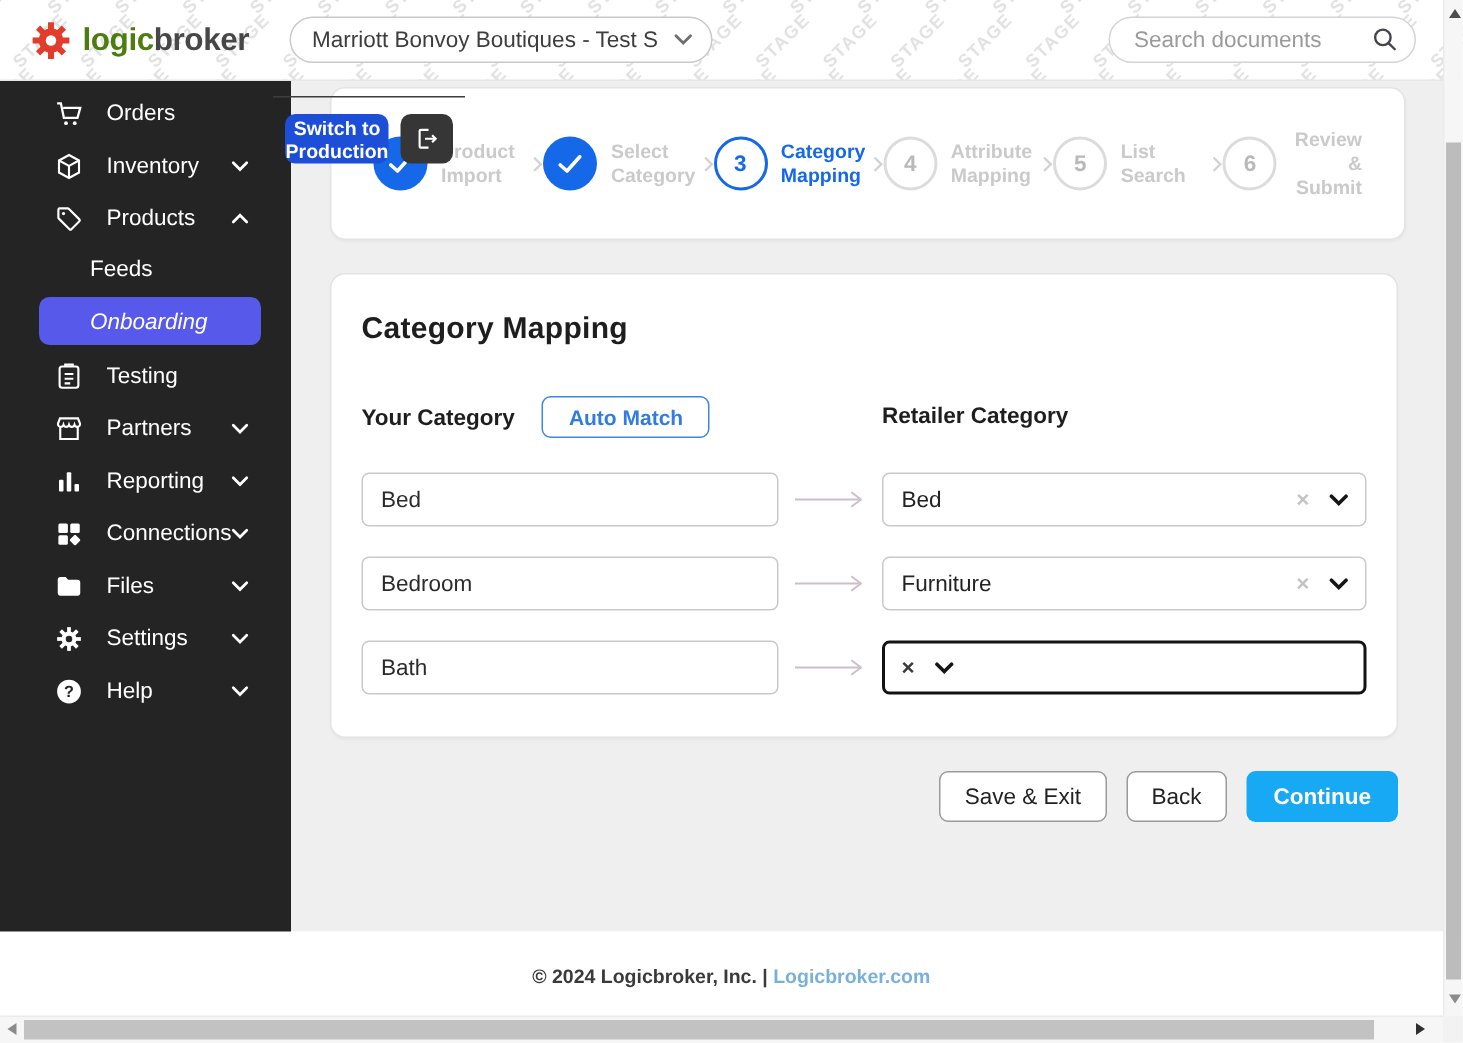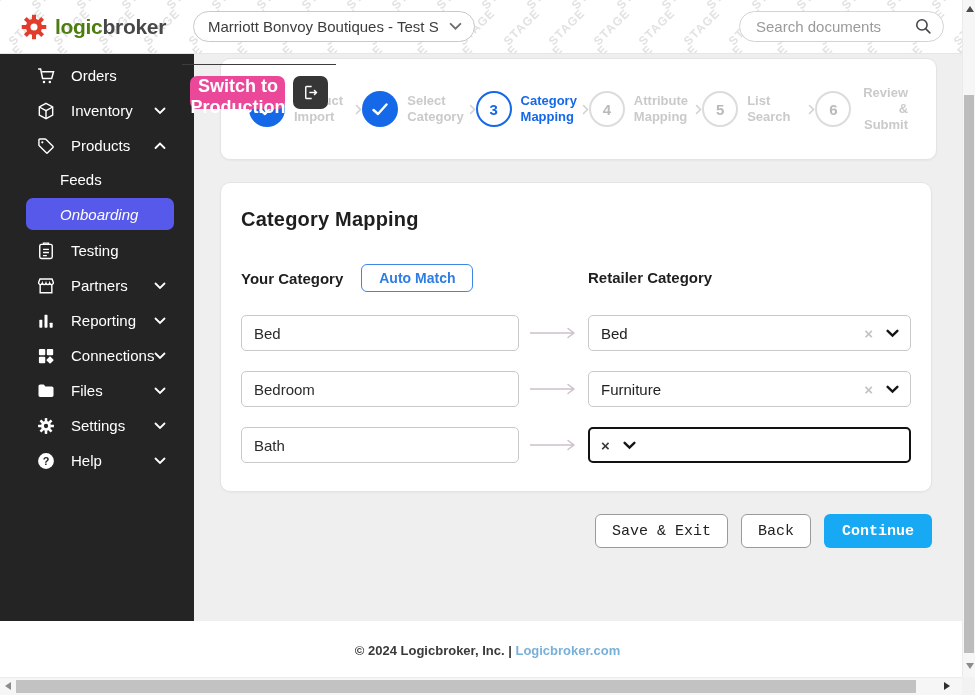--- a/index.html
+++ b/index.html
@@ -26,21 +26,21 @@
   .partial-icon { height:11px; overflow:hidden; padding-left:18px; display:flex; gap:4px; }
   .partial-icon i { width:8px; height:14px; background:#fff; border-radius:2px; display:block; margin-top:-4px; }
   .nav { margin-top:4px; }
   .nav-item { display:flex; align-items:center; height:35px; padding:0 16px 0 18px; color:#fff; font-size:15px; cursor:pointer; }
   .nav-icon { width:20px; height:20px; margin-right:15px; display:flex; align-items:center; justify-content:center; flex:none; }
   .nav-label { white-space:nowrap; }
   .nav-chevron { margin-left:auto; display:flex; }
   .submenu-item { height:32px; display:flex; align-items:center; padding-left:42px; font-size:15px; color:#fff; cursor:pointer; }
   .submenu-item.active { background:#5659e9; border-radius:7px; margin:3px 8px; padding-left:34px;font-style:italic; }
   .side-footer { margin-top:10px; border-top:1px solid #3d3d3d; padding:11px 8px 0 8px; display:flex; gap:8px; }
-  .switch-btn { flex:1; background:#ec4899; border:none; color:#fff; font-size:18px; font-weight:600; font-family:inherit; border-radius:7px; height:33px; cursor:pointer; }
+  .switch-btn { flex:1; background:#1d4ed8; border:none; color:#fff; font-size:13px; font-weight:600; font-family:inherit; border-radius:7px; height:33px; cursor:pointer; }
   .logout-btn { width:35px; height:33px; background:#363636; border:none; border-radius:7px; display:flex; align-items:center; justify-content:center; cursor:pointer; }
 
   
   .main { position:absolute; left:194px; top:54px; width:768px; height:567px; background:#f0eff0; overflow:hidden; }
   .step-card { position:absolute; left:26px; top:4px; width:717px; height:102px; background:#fff; border:1px solid #e4e4e4; border-radius:10px; box-shadow:0 1px 2px rgba(0,0,0,.04); display:flex; align-items:center; justify-content:space-between; padding:0 28px; }
   .step { display:flex; align-items:center; gap:9px; cursor:pointer; }
   .step-circle { width:36px; height:36px; border-radius:50%; flex:none; display:flex; align-items:center; justify-content:center; font-size:15px; font-weight:700; }
   .step.complete .step-circle { background:#1568e8; }
   .step.active .step-circle { background:#fff; border:2px solid #1568e8; color:#1568e8; }
   .step.upcoming .step-circle { background:#fff; border:2px solid #dcdcdc; color:#b9b9b9; }
@@ -60,21 +60,21 @@
   .auto-match-btn { border:1px solid #3c86e8; background:#fff; color:#2f7ce2; font-size:14px; font-weight:600; font-family:inherit; border-radius:6px; height:28px; padding:0 17px; cursor:pointer; }
   .map-row { display:flex; align-items:center; margin-bottom:20px; }
   .your-input { width:278px; height:36px; border:1px solid #c9c9c9; border-radius:5px; padding:0 12px; font-size:15px; color:#2b2b2b; font-family:inherit; outline:none; }
   .retail-select { width:323px; height:36px; border:1px solid #c9c9c9; border-radius:5px; background:#fff; display:flex; align-items:center; padding:0 11px 0 12px; cursor:pointer; }
   .retail-select .sel-val { flex:1; font-size:15px; color:#222; white-space:nowrap; overflow:hidden; }
   .retail-select .clear-x { color:#c4c4c4; font-size:15px; font-weight:600; margin-right:13px; }
   .retail-select.focused { border:2px solid #121212; padding:0 10px 0 11px; }
   .retail-select.focused .clear-x { color:#3a3a3a; }
 
   .actions { position:absolute; left:26px; top:460px; width:712px; display:flex; justify-content:flex-end; gap:13px; }
-  .btn { height:34px; border-radius:6px; font-size:15px; font-family:Liberation Mono, monospace; cursor:pointer; }
+  .btn { height:34px; border-radius:6px; font-size:15px; font-family:Liberation Sans, sans-serif; cursor:pointer; }
   .btn-outline { background:#fff; border:1px solid #9a9a9a; color:#222; padding:0 16px; }
   .btn-primary { background:#17a9f3; border:none; color:#fff; font-weight:700; padding:0 18px; }
 
   
   .footerbar { position:absolute; left:0; top:621px; width:975px; height:56px; background:#fff; text-align:center; padding-top:22px; font-size:13px; }
   .footerbar .copy { color:#3a3a3a; font-weight:600; }
   .footerbar a { color:#79b0d8; font-weight:600; text-decoration:none; cursor:pointer; }
 
   
   .vscroll { position:absolute; right:0; top:0; width:13px; height:677px; background:#f6f6f6; border-left:1px solid #ebebeb; z-index:9; }

